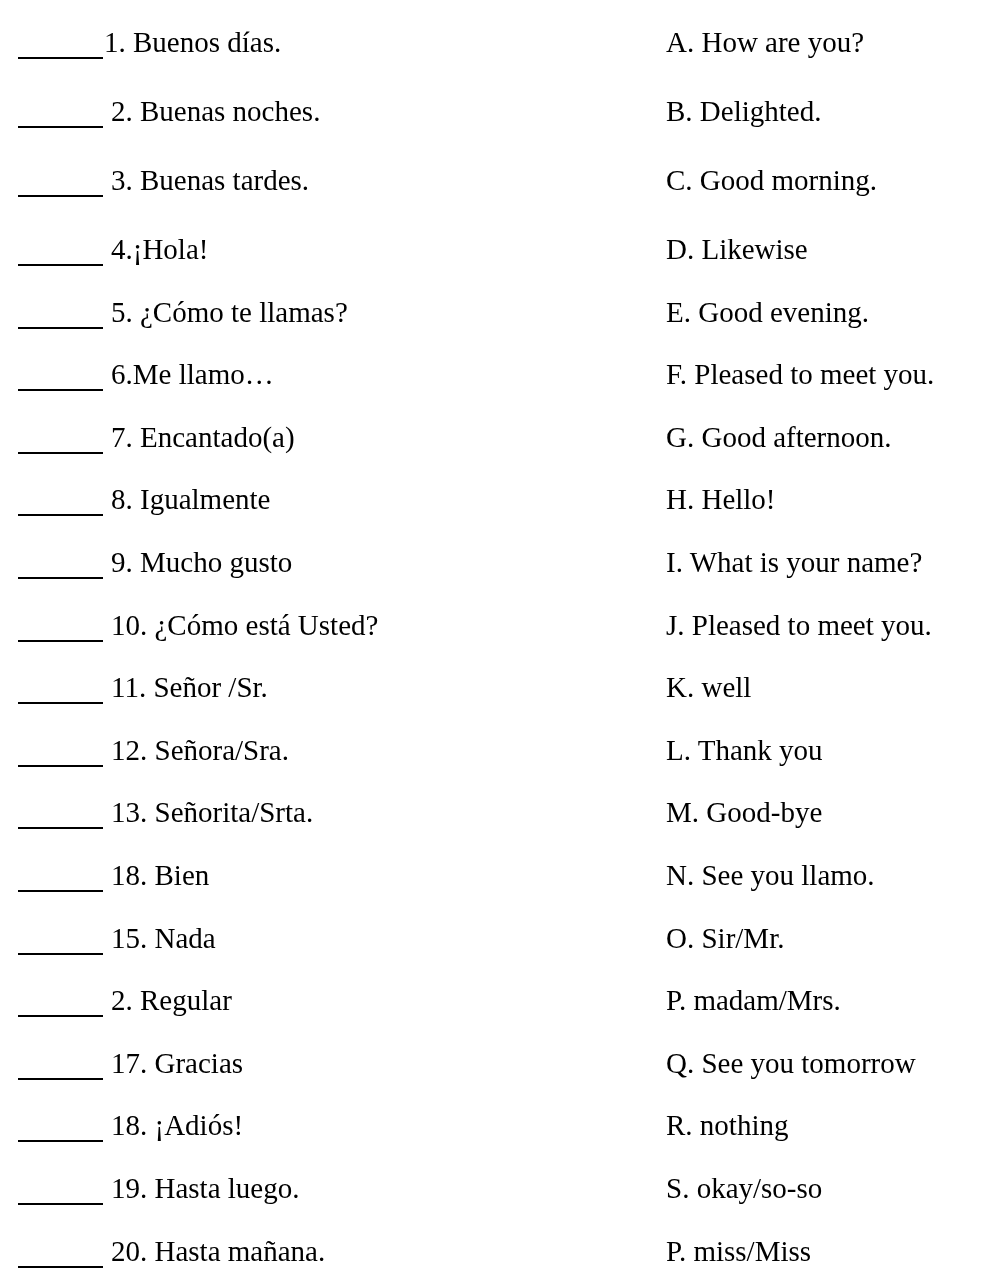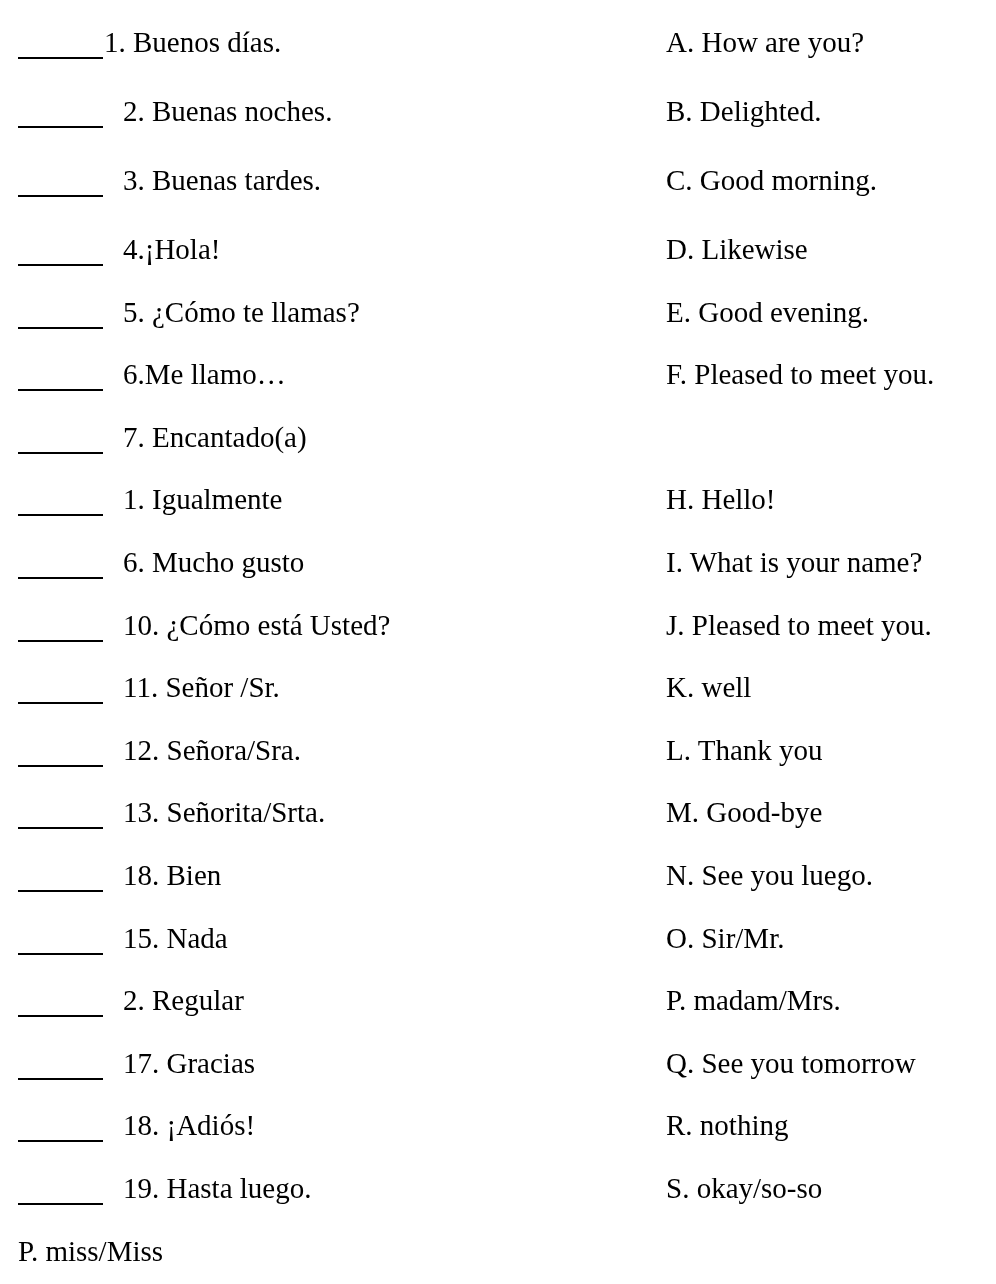--- a/index.html
+++ b/index.html
@@ -32,21 +32,21 @@
     flex: 1 1 auto;
     white-space: nowrap;
   }
   .blank {
     display: inline-block;
     width: 85px;
     height: 4px;
     border-bottom: 2.4px solid #000000;
     vertical-align: -7px;
   }
-  .phrase { margin-left: 20px; }
+  .phrase { margin-left: 8px; }
   .row.no-gap .phrase { margin-left: 1px; }
 </style>
 </head>
 <body>
 
 <div class="sheet">
 
   <div class="row tall no-gap">
     <div class="left-cell">
       <span class="blank"></span><span class="phrase">1. Buenos días.</span>
@@ -86,32 +86,33 @@
     <div class="left-cell">
       <span class="blank"></span><span class="phrase">6.Me llamo…</span>
     </div>
     <div class="right-cell"><span>F. Pleased to meet you.</span></div>
   </div>
 
   <div class="row">
     <div class="left-cell">
       <span class="blank"></span><span class="phrase">7. Encantado(a)</span>
     </div>
+    <div class="right-cell"><span>G. Good afternoon.</span></div>
   </div>
 
   <div class="row">
     <div class="left-cell">
-      <span class="blank"></span><span class="phrase">1. Igualmente</span>
+      <span class="blank"></span><span class="phrase">8. Igualmente</span>
     </div>
     <div class="right-cell"><span>H. Hello!</span></div>
   </div>
 
   <div class="row">
     <div class="left-cell">
-      <span class="blank"></span><span class="phrase">6. Mucho gusto</span>
+      <span class="blank"></span><span class="phrase">9. Mucho gusto</span>
     </div>
     <div class="right-cell"><span>I. What is your name?</span></div>
   </div>
 
   <div class="row">
     <div class="left-cell">
       <span class="blank"></span><span class="phrase">10. ¿Cómo está Usted?</span>
     </div>
     <div class="right-cell"><span>J. Pleased to meet you.</span></div>
   </div>
@@ -134,21 +135,21 @@
     <div class="left-cell">
       <span class="blank"></span><span class="phrase">13. Señorita/Srta.</span>
     </div>
     <div class="right-cell"><span>M. Good-bye</span></div>
   </div>
 
   <div class="row">
     <div class="left-cell">
       <span class="blank"></span><span class="phrase">18. Bien</span>
     </div>
-    <div class="right-cell"><span>N. See you luego.</span></div>
+    <div class="right-cell"><span>N. See you llamo.</span></div>
   </div>
 
   <div class="row">
     <div class="left-cell">
       <span class="blank"></span><span class="phrase">15. Nada</span>
     </div>
     <div class="right-cell"><span>O. Sir/Mr.</span></div>
   </div>
 
   <div class="row">
@@ -173,16 +174,19 @@
   </div>
 
   <div class="row">
     <div class="left-cell">
       <span class="blank"></span><span class="phrase">19. Hasta luego.</span>
     </div>
     <div class="right-cell"><span>S. okay/so-so</span></div>
   </div>
 
   <div class="row">
+    <div class="left-cell">
+      <span class="blank"></span><span class="phrase">20. Hasta mañana.</span>
+    </div>
     <div class="right-cell"><span>P. miss/Miss</span></div>
   </div>
 
 </div>
 
 </body></html>

